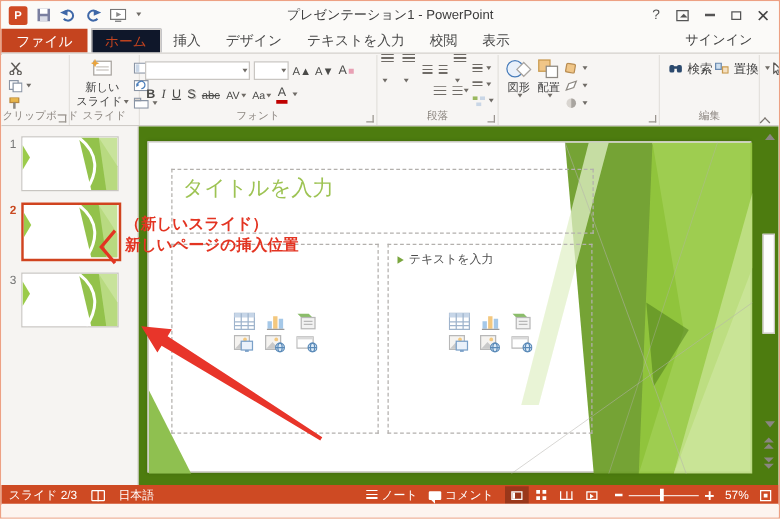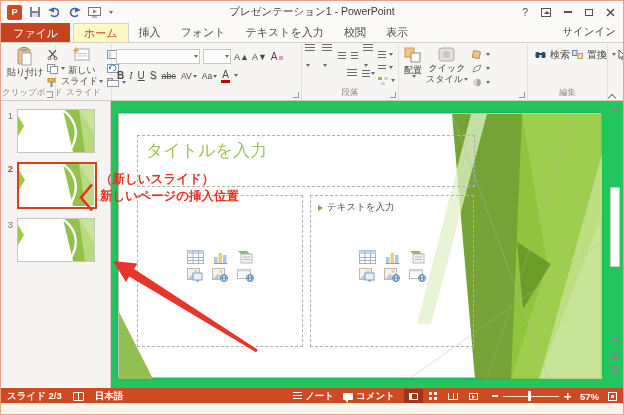--- a/index.html
+++ b/index.html
@@ -17,22 +17,22 @@
   .wc { font-size:11px; line-height:1; cursor:default; }
   .wc-min { width:8px; height:2px; background:#555; }
   .wc-restore { width:8px; height:7px; border:1px solid #555; }
   .ribbon-opts { width:10px; height:9px; border:1px solid #555; position:relative; }
   .ribbon-opts::after { content:""; position:absolute; left:2px; top:2px; border-left:3px solid transparent; border-right:3px solid transparent; border-bottom:3px solid #555; }
 
   
   .tabrow { height:19px; display:flex; align-items:flex-start; background:#fbfaf8; position:relative; }
   .tab { padding:2px 10px 3px; font-size:11px; color:#4a4a4a; white-space:nowrap; }
   .tab-file { background:#c5441f; color:#fff; padding:3px 12px; margin-right:3px; }
-  .tab-sel { background:#fef9c3; border:1px solid #d5d1cd; border-bottom:none; color:#c5441f; }
-  .signin { position:absolute; right:7px; bottom:3px; font-size:10.5px; color:#444; }
+  .tab-sel { background:#0f172a; border:1px solid #d5d1cd; border-bottom:none; color:#c5441f; }
+  .signin { position:absolute; right:21px; bottom:3px; font-size:10.5px; color:#444; }
 
   
   .ribbon { height:59px; background:#f7f5f3; border-top:1px solid #d5d1cd; border-bottom:1px solid #cfcbc7; display:flex; padding:1px 0 0 1px; position:relative; }
   .rgroup { position:relative; border-right:1px solid #e4e1dd; padding:2px 2px 12px 3px; display:flex; }
   .glabel { position:absolute; bottom:1px; left:0; right:0; text-align:center; font-size:8.5px; color:#8d8781; white-space:nowrap; }
   .launcher { position:absolute; right:2px; bottom:2px; width:6px; height:6px; border-right:1px solid #9a958f; border-bottom:1px solid #9a958f; }
   .bigbtn { display:flex; flex-direction:column; align-items:center; justify-content:flex-start; padding:1px 2px; }
   .bigbtn .blabel { font-size:9px; color:#3f3f3f; margin-top:1px; white-space:nowrap; line-height:1.15; text-align:center; }
   .caret { display:inline-block; width:0; height:0; border-left:2.5px solid transparent; border-right:2.5px solid transparent; border-top:3px solid #6f6b66; vertical-align:middle; margin-left:1px; }
   .minicol { display:flex; flex-direction:column; gap:3px; padding:3px 2px 0 2px; }
@@ -66,21 +66,21 @@
   .collapse::before { content:""; position:absolute; left:0; top:3px; width:5px; height:5px; border-top:1.5px solid #7a756f; border-left:1.5px solid #7a756f; transform:rotate(45deg); }
 
   
   .workspace { position:relative; flex:1; display:flex; overflow:hidden; }
   .thumbs { width:110px; background:#f6f4f2; border-right:1px solid #cfccc8; padding-top:8px; }
   .thumb-row { display:flex; margin-bottom:9px; }
   .tnum { width:16px; text-align:right; font-size:9.5px; color:#777; padding-right:4px; padding-top:1px; }
   .tnum-sel { color:#c94a22; font-weight:bold; }
   .tframe { width:78px; height:44px; background:#fff; border:1px solid #c8c5c1; }
   .tframe-sel { border:2.5px solid #d0431f; width:80px; height:47px; }
-  .canvas { flex:1; position:relative; background:#22c55e; }
+  .canvas { flex:1; position:relative; background:#4d7c0f; }
   .slide { position:absolute; left:7px; top:12px; width:483px; height:265px; background:#fff; border:1px solid #c6c3bf; box-shadow:0 0 3px rgba(0,0,0,.18); }
   .slide svg.deco { position:absolute; left:0; top:0; }
   .ph { position:absolute; border:1px dashed #b3b0ad; }
   .ph-title { left:18px; top:21px; width:338px; height:52px; }
   .ph-left { left:18px; top:81px; width:166px; height:152px; }
   .ph-right { left:191px; top:81px; width:164px; height:152px; }
   .title-prompt { position:absolute; left:8px; top:3px; font-size:17px; color:#9dc353; white-space:nowrap; }
   .text-prompt { position:absolute; left:7px; top:5px; font-size:9.5px; color:#4d4d4d; display:flex; align-items:center; gap:4px; white-space:nowrap; }
   .bullet-tri { width:0; height:0; border-top:3.5px solid transparent; border-bottom:3.5px solid transparent; border-left:5px solid #7aa63e; }
   .icon-grid { position:absolute; left:50%; top:54px; transform:translateX(-50%); display:grid; grid-template-columns:repeat(3,18px); gap:4px 7px; justify-items:center; }
@@ -96,21 +96,21 @@
 
   
   .anno-text { position:absolute; left:99px; top:70px; z-index:6; color:#e33422; font-weight:bold; font-size:12.5px; line-height:1.35; white-space:nowrap; pointer-events:none; }
   .anno-bracket { position:absolute; left:78px; top:82px; z-index:6; pointer-events:none; }
   .anno-arrow { position:absolute; left:110px; top:156px; z-index:6; pointer-events:none; }
 
   
   .statusbar { height:16px; background:#ce4a23; color:#fff; display:flex; align-items:center; font-size:9.5px; padding:0 6px; }
   .sb-left { display:flex; align-items:center; gap:11px; }
   .sb-right { margin-left:auto; display:flex; align-items:center; gap:9px; }
-  .sb-item { display:flex; align-items:center; gap:3px; white-space:nowrap;font-weight:bold; }
+  .sb-item { display:flex; align-items:center; gap:3px; white-space:nowrap; }
   .ic-book { width:11px; height:9px; border:1px solid #fff; border-radius:1px; position:relative; }
   .ic-book::after { content:""; position:absolute; left:4px; top:-1px; width:1px; height:9px; background:#fff; }
   .ic-notes { width:9px; height:8px; background:repeating-linear-gradient(to bottom,#fff 0 1px,transparent 1px 3px); }
   .ic-comment { width:10px; height:7px; background:#fff; border-radius:1px; position:relative; }
   .ic-comment::after { content:""; position:absolute; left:2px; bottom:-3px; border-left:3px solid transparent; border-right:0 solid transparent; border-top:3px solid #fff; }
   .views { display:flex; align-items:center; gap:1px; }
   .vbtn { width:19px; height:14px; display:flex; align-items:center; justify-content:center; }
   .vbtn-sel { background:rgba(0,0,0,.25); }
   .ic-normal { width:9px; height:7px; border:1px solid #fff; background:linear-gradient(to right,#fff 2px,transparent 2px); }
   .ic-sorter { width:8px; height:8px; background:
@@ -173,39 +173,30 @@
             <line x1="1" y1="1" x2="8" y2="8" stroke="#444" stroke-width="1.3"></line>
             <line x1="8" y1="1" x2="1" y2="8" stroke="#444" stroke-width="1.3"></line>
           </svg>
       </div>
     </div>
 
     <div class="tabrow">
       <span class="tab tab-file">ファイル</span>
       <span class="tab tab-sel">ホーム</span>
       <span class="tab">挿入</span>
-      <span class="tab">フォント</span>
+      <span class="tab">デザイン</span>
       <span class="tab">テキストを入力</span>
       <span class="tab">校閲</span>
       <span class="tab">表示</span>
       <span class="signin">サインイン</span>
     </div>
 
     <div class="ribbon">
 
       <div class="rgroup" style="width:54px">
-        <div class="bigbtn">
-          <svg width="16" height="19">
-              <rect x="1" y="2" width="12" height="15" rx="1" fill="#e8c185" stroke="#b98d52"></rect>
-              <rect x="4" y="0.5" width="6" height="3" rx="1" fill="#bdb9b4" stroke="#8d8983"></rect>
-              <rect x="5" y="6" width="9" height="12" fill="#fff" stroke="#a9a5a0"></rect>
-            </svg>
-          <span class="blabel">貼り付け</span>
-          <span class="caret"></span>
-        </div>
         <div class="minicol">
           <div class="mrow">
               <svg width="11" height="10">
                 <line x1="2" y1="0" x2="8" y2="7" stroke="#5d5a56" stroke-width="1.2"></line>
                 <line x1="9" y1="0" x2="3" y2="7" stroke="#5d5a56" stroke-width="1.2"></line>
                 <circle cx="2.5" cy="8.3" r="1.5" fill="none" stroke="#5d5a56"></circle>
                 <circle cx="8.5" cy="8.3" r="1.5" fill="none" stroke="#5d5a56"></circle>
               </svg>
             </div>
           <div class="mrow">
@@ -279,20 +270,21 @@
           <span class="fbtn fb-b">B</span>
           <span class="fbtn fb-i">I</span>
           <span class="fbtn fb-u">U</span>
           <span class="fbtn fb-s">S</span>
           <span class="fbtn fb-strike">abc</span>
           <span class="fbtn fb-small"><span>AV</span><span class="caret"></span></span>
           <span class="fbtn fb-small"><span>Aa</span><span class="caret"></span></span>
           <span class="fbtn fb-color">A</span>
             <span class="caret"></span>
         </div>
+        <span class="glabel">フォント</span>
         <span class="launcher"></span>
       </div>
 
       <div class="rgroup" style="width:97px">
         <div class="pargrp-main">
           <div class="prow">
             <span><span class="bars" style="display:inline-block"></span><span class="caret"></span></span>
             <span><span class="bars" style="display:inline-block"></span><span class="caret"></span></span>
             <span class="bars"></span>
             <span class="bars"></span>
@@ -323,34 +315,34 @@
               </svg>
               <span class="caret"></span>
             </div>
         </div>
         <span class="glabel">段落</span>
         <span class="launcher"></span>
       </div>
 
       <div class="rgroup" style="width:129px">
         <div class="bigbtn">
+          <svg width="22" height="17">
+              <circle cx="8" cy="8" r="6.5" fill="#eaf1fa" stroke="#4a7ebb"></circle>
+              <polygon points="15,3 20.5,8.5 15,14 9.5,8.5" fill="#fff" stroke="#a9a5a0"></polygon>
+            </svg>
+          <span class="blabel"><span>図形</span></span>
+          <span class="caret"></span>
+        </div>
+        <div class="bigbtn">
           <svg width="18" height="17">
               <rect x="1" y="1" width="9" height="9" fill="#f0c688" stroke="#c99a4f"></rect>
               <rect x="7" y="6" width="9" height="9" fill="#fff" stroke="#8d8983"></rect>
             </svg>
           <span class="blabel"><span>配置</span></span>
           <span class="caret"></span>
-        </div>
-        <div class="bigbtn">
-          <svg width="18" height="15">
-              <rect x="1" y="1" width="15" height="13" rx="3" fill="#e3e0dc" stroke="#b1ada8"></rect>
-              <circle cx="8.5" cy="7.5" r="3.5" fill="#c8c4bf"></circle>
-            </svg>
-          <span class="blabel">クイック</span>
-          <span class="blabel"><span>スタイル</span><span class="caret"></span></span>
         </div>
         <div class="minicol">
           <div class="mrow">
               <svg width="11" height="9">
                 <rect x="1" y="1" width="7" height="7" rx="1" fill="#f0c688" stroke="#b98d52" transform="rotate(10 4 4)"></rect>
               </svg>
               <span class="caret"></span>
             </div>
           <div class="mrow">
               <svg width="11" height="9">

